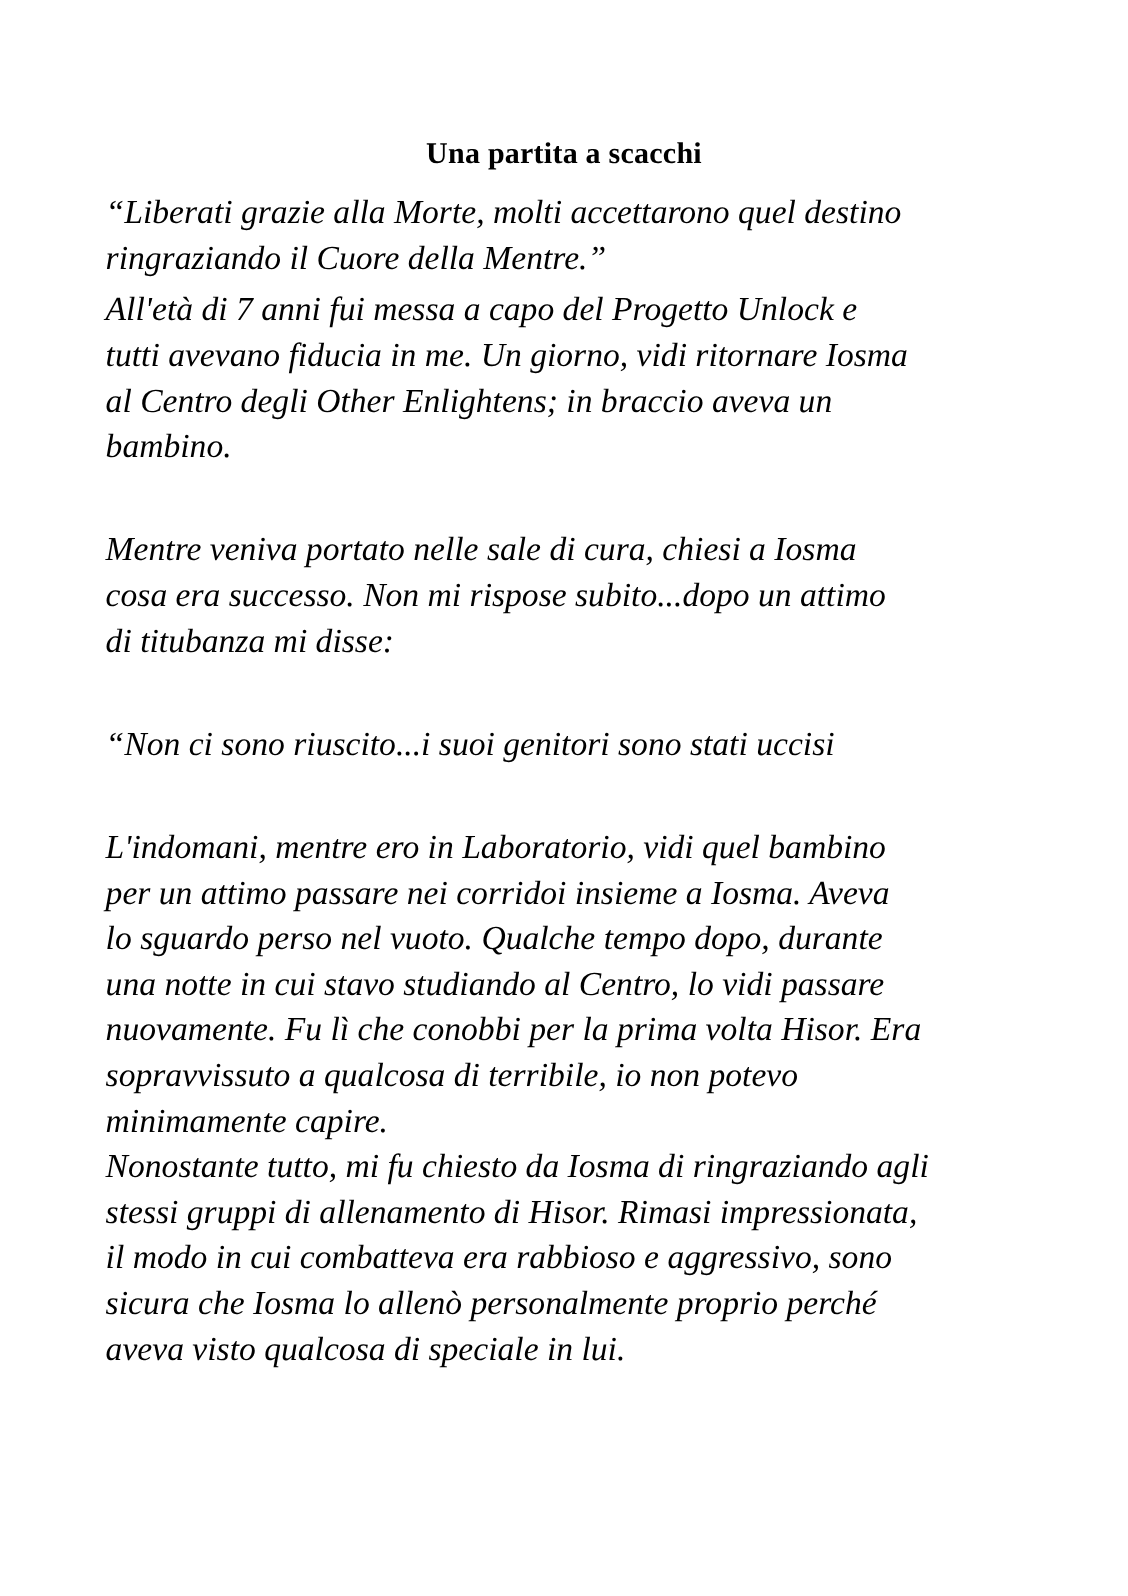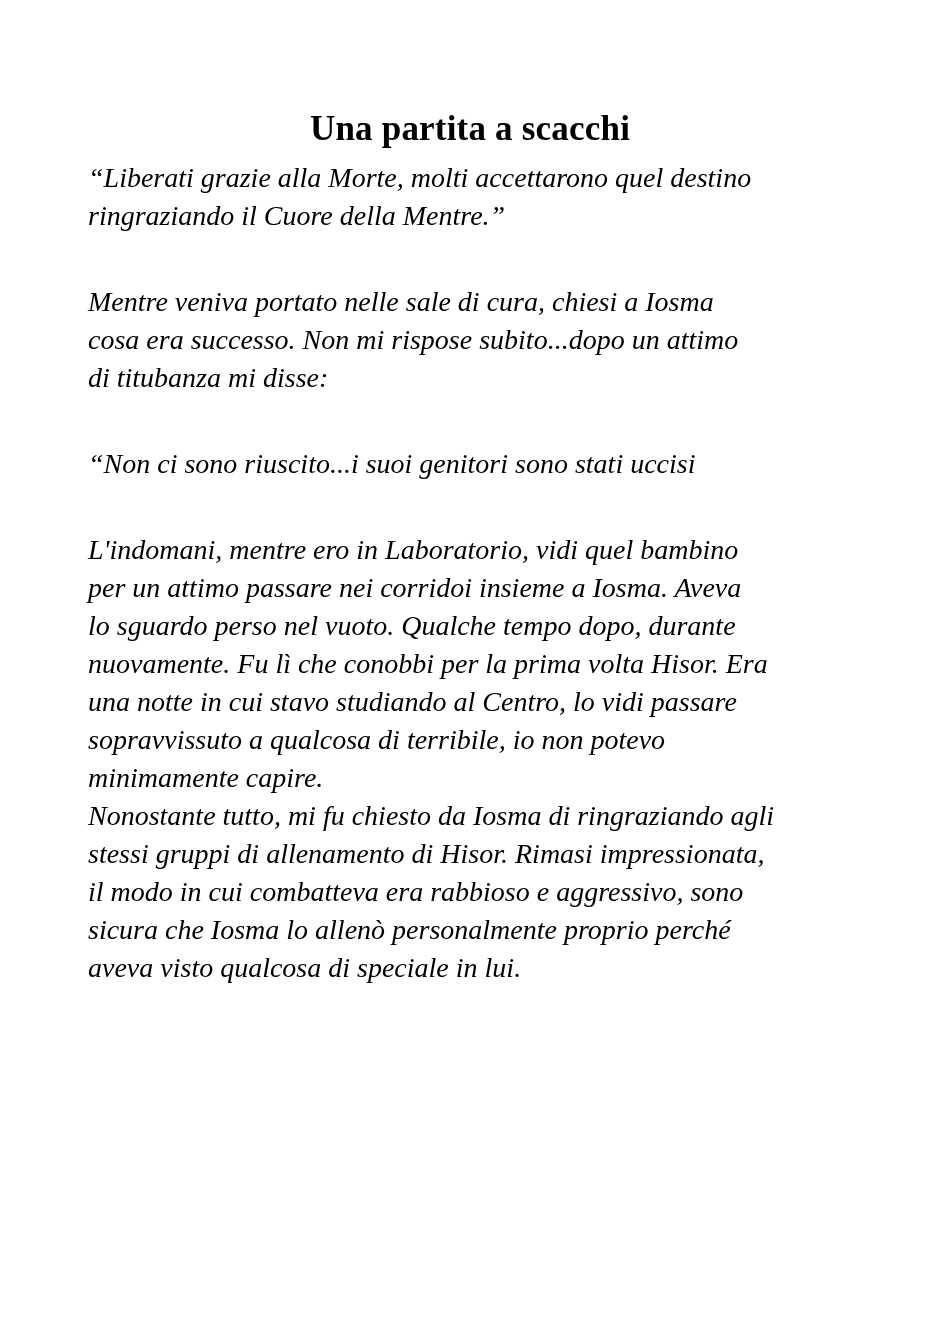--- a/index.html
+++ b/index.html
@@ -15,21 +15,21 @@
     overflow: hidden;
   }
   .page {
     width: 940px;
     height: 1330px;
     background: #ffffff;
     box-sizing: border-box;
   }
   .title {
     padding-top: 111px;
-    font-size: 35px;
+    font-size: 25px;
     font-weight: bold;
     text-align: center;
     line-height: 36px;
     margin: 0 0 12px 0;
     letter-spacing: 0.2px;
   }
   .content {
     padding: 0 60px 0 88px;
     font-size: 28px;
     line-height: 38px;
@@ -52,20 +52,26 @@
 </head>
 <body>
 
 <div class="page">
   <h1 class="title">Una partita a scacchi</h1>
   <div class="content">
       <div class="para italic">
         <div class="line">“Liberati grazie alla Morte, molti accettarono quel destino</div>
         <div class="line">ringraziando il Cuore della Mentre.”</div>
       </div>
+      <div class="para normal">
+        <div class="line">All'età di 7 anni fui messa a capo del Progetto Unlock e</div>
+        <div class="line">tutti avevano fiducia in me. Un giorno, vidi ritornare Iosma</div>
+        <div class="line">al Centro degli Other Enlightens; in braccio aveva un</div>
+        <div class="line">bambino.</div>
+      </div>
       <div class="para empty">
         <div class="line">&nbsp;</div>
       </div>
       <div class="para normal">
         <div class="line">Mentre veniva portato nelle sale di cura, chiesi a Iosma</div>
         <div class="line">cosa era successo. Non mi rispose subito...dopo un attimo</div>
         <div class="line">di titubanza mi disse:</div>
       </div>
       <div class="para empty">
         <div class="line">&nbsp;</div>
@@ -73,22 +79,22 @@
       <div class="para italic">
         <div class="line">“Non ci sono riuscito...i suoi genitori sono stati uccisi</div>
       </div>
       <div class="para empty">
         <div class="line">&nbsp;</div>
       </div>
       <div class="para normal">
         <div class="line">L'indomani, mentre ero in Laboratorio, vidi quel bambino</div>
         <div class="line">per un attimo passare nei corridoi insieme a Iosma. Aveva</div>
         <div class="line">lo sguardo perso nel vuoto. Qualche tempo dopo, durante</div>
+        <div class="line">una notte in cui stavo studiando al Centro, lo vidi passare</div>
         <div class="line">nuovamente. Fu lì che conobbi per la prima volta Hisor. Era</div>
-        <div class="line">una notte in cui stavo studiando al Centro, lo vidi passare</div>
         <div class="line">sopravvissuto a qualcosa di terribile, io non potevo</div>
         <div class="line">minimamente capire.</div>
         <div class="line">Nonostante tutto, mi fu chiesto da Iosma di ringraziando agli</div>
         <div class="line">stessi gruppi di allenamento di Hisor. Rimasi impressionata,</div>
         <div class="line">il modo in cui combatteva era rabbioso e aggressivo, sono</div>
         <div class="line">sicura che Iosma lo allenò personalmente proprio perché</div>
         <div class="line">aveva visto qualcosa di speciale in lui.</div>
       </div>
     </div>
 </div>

